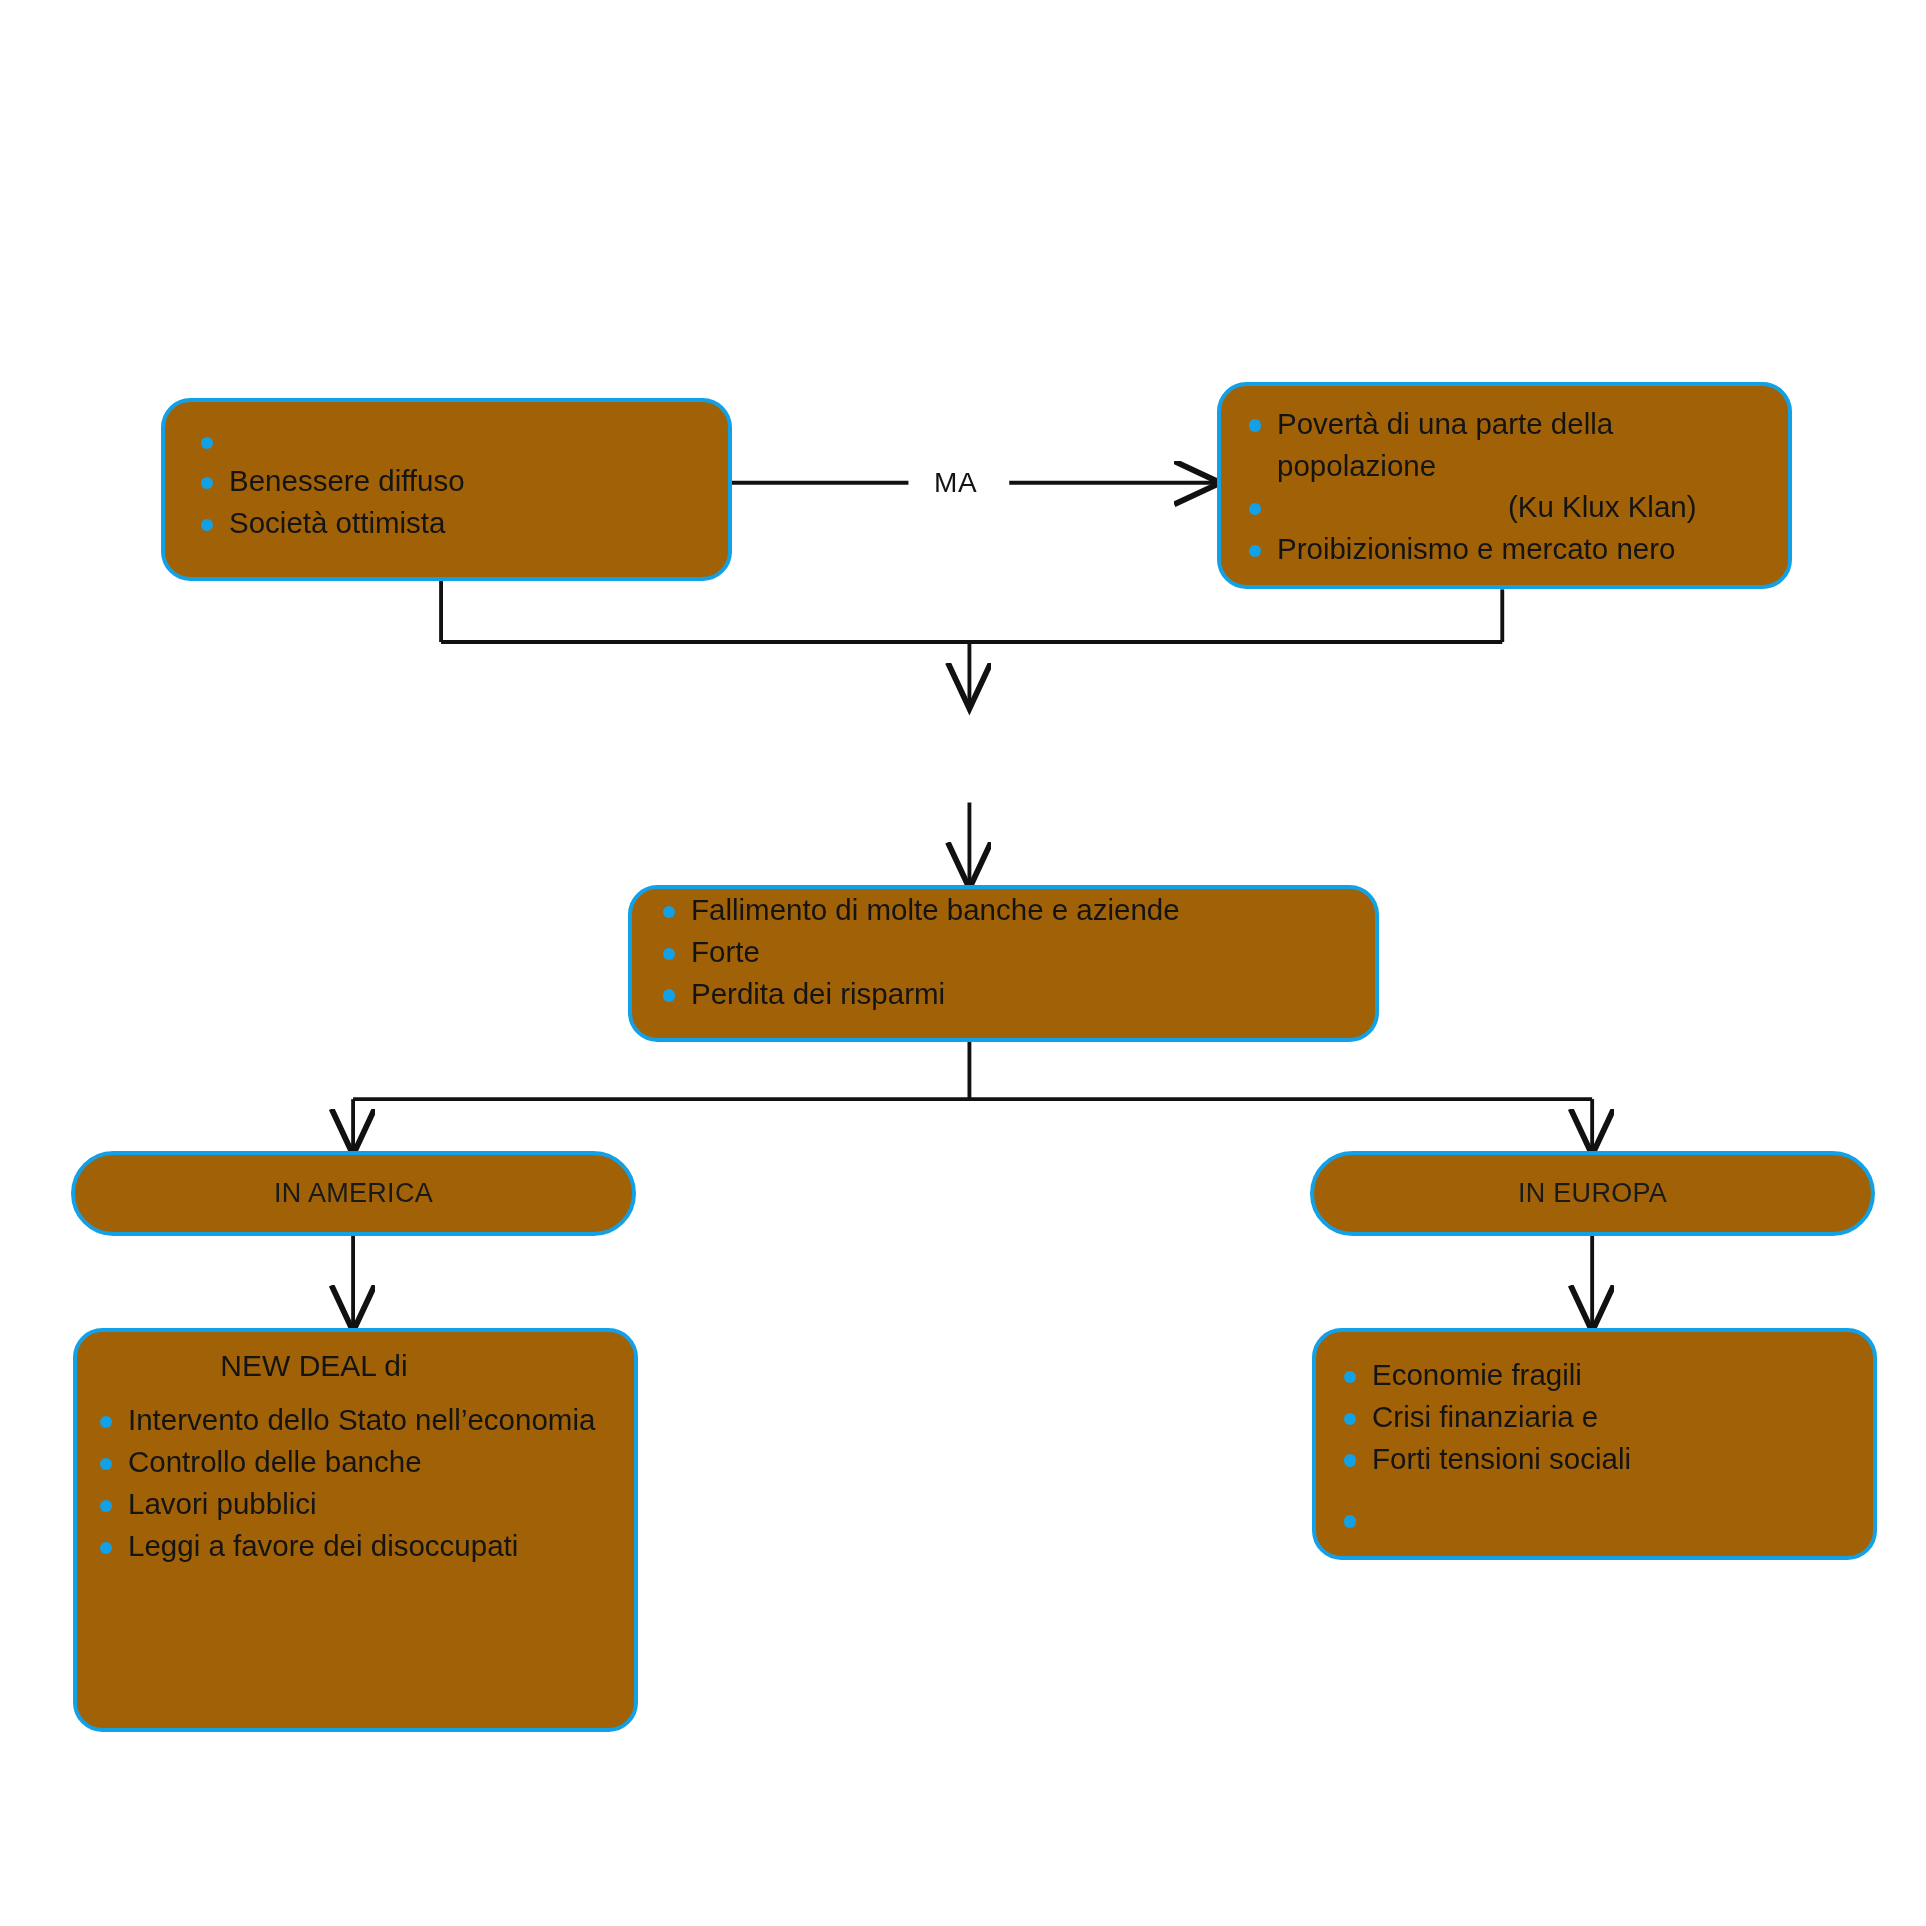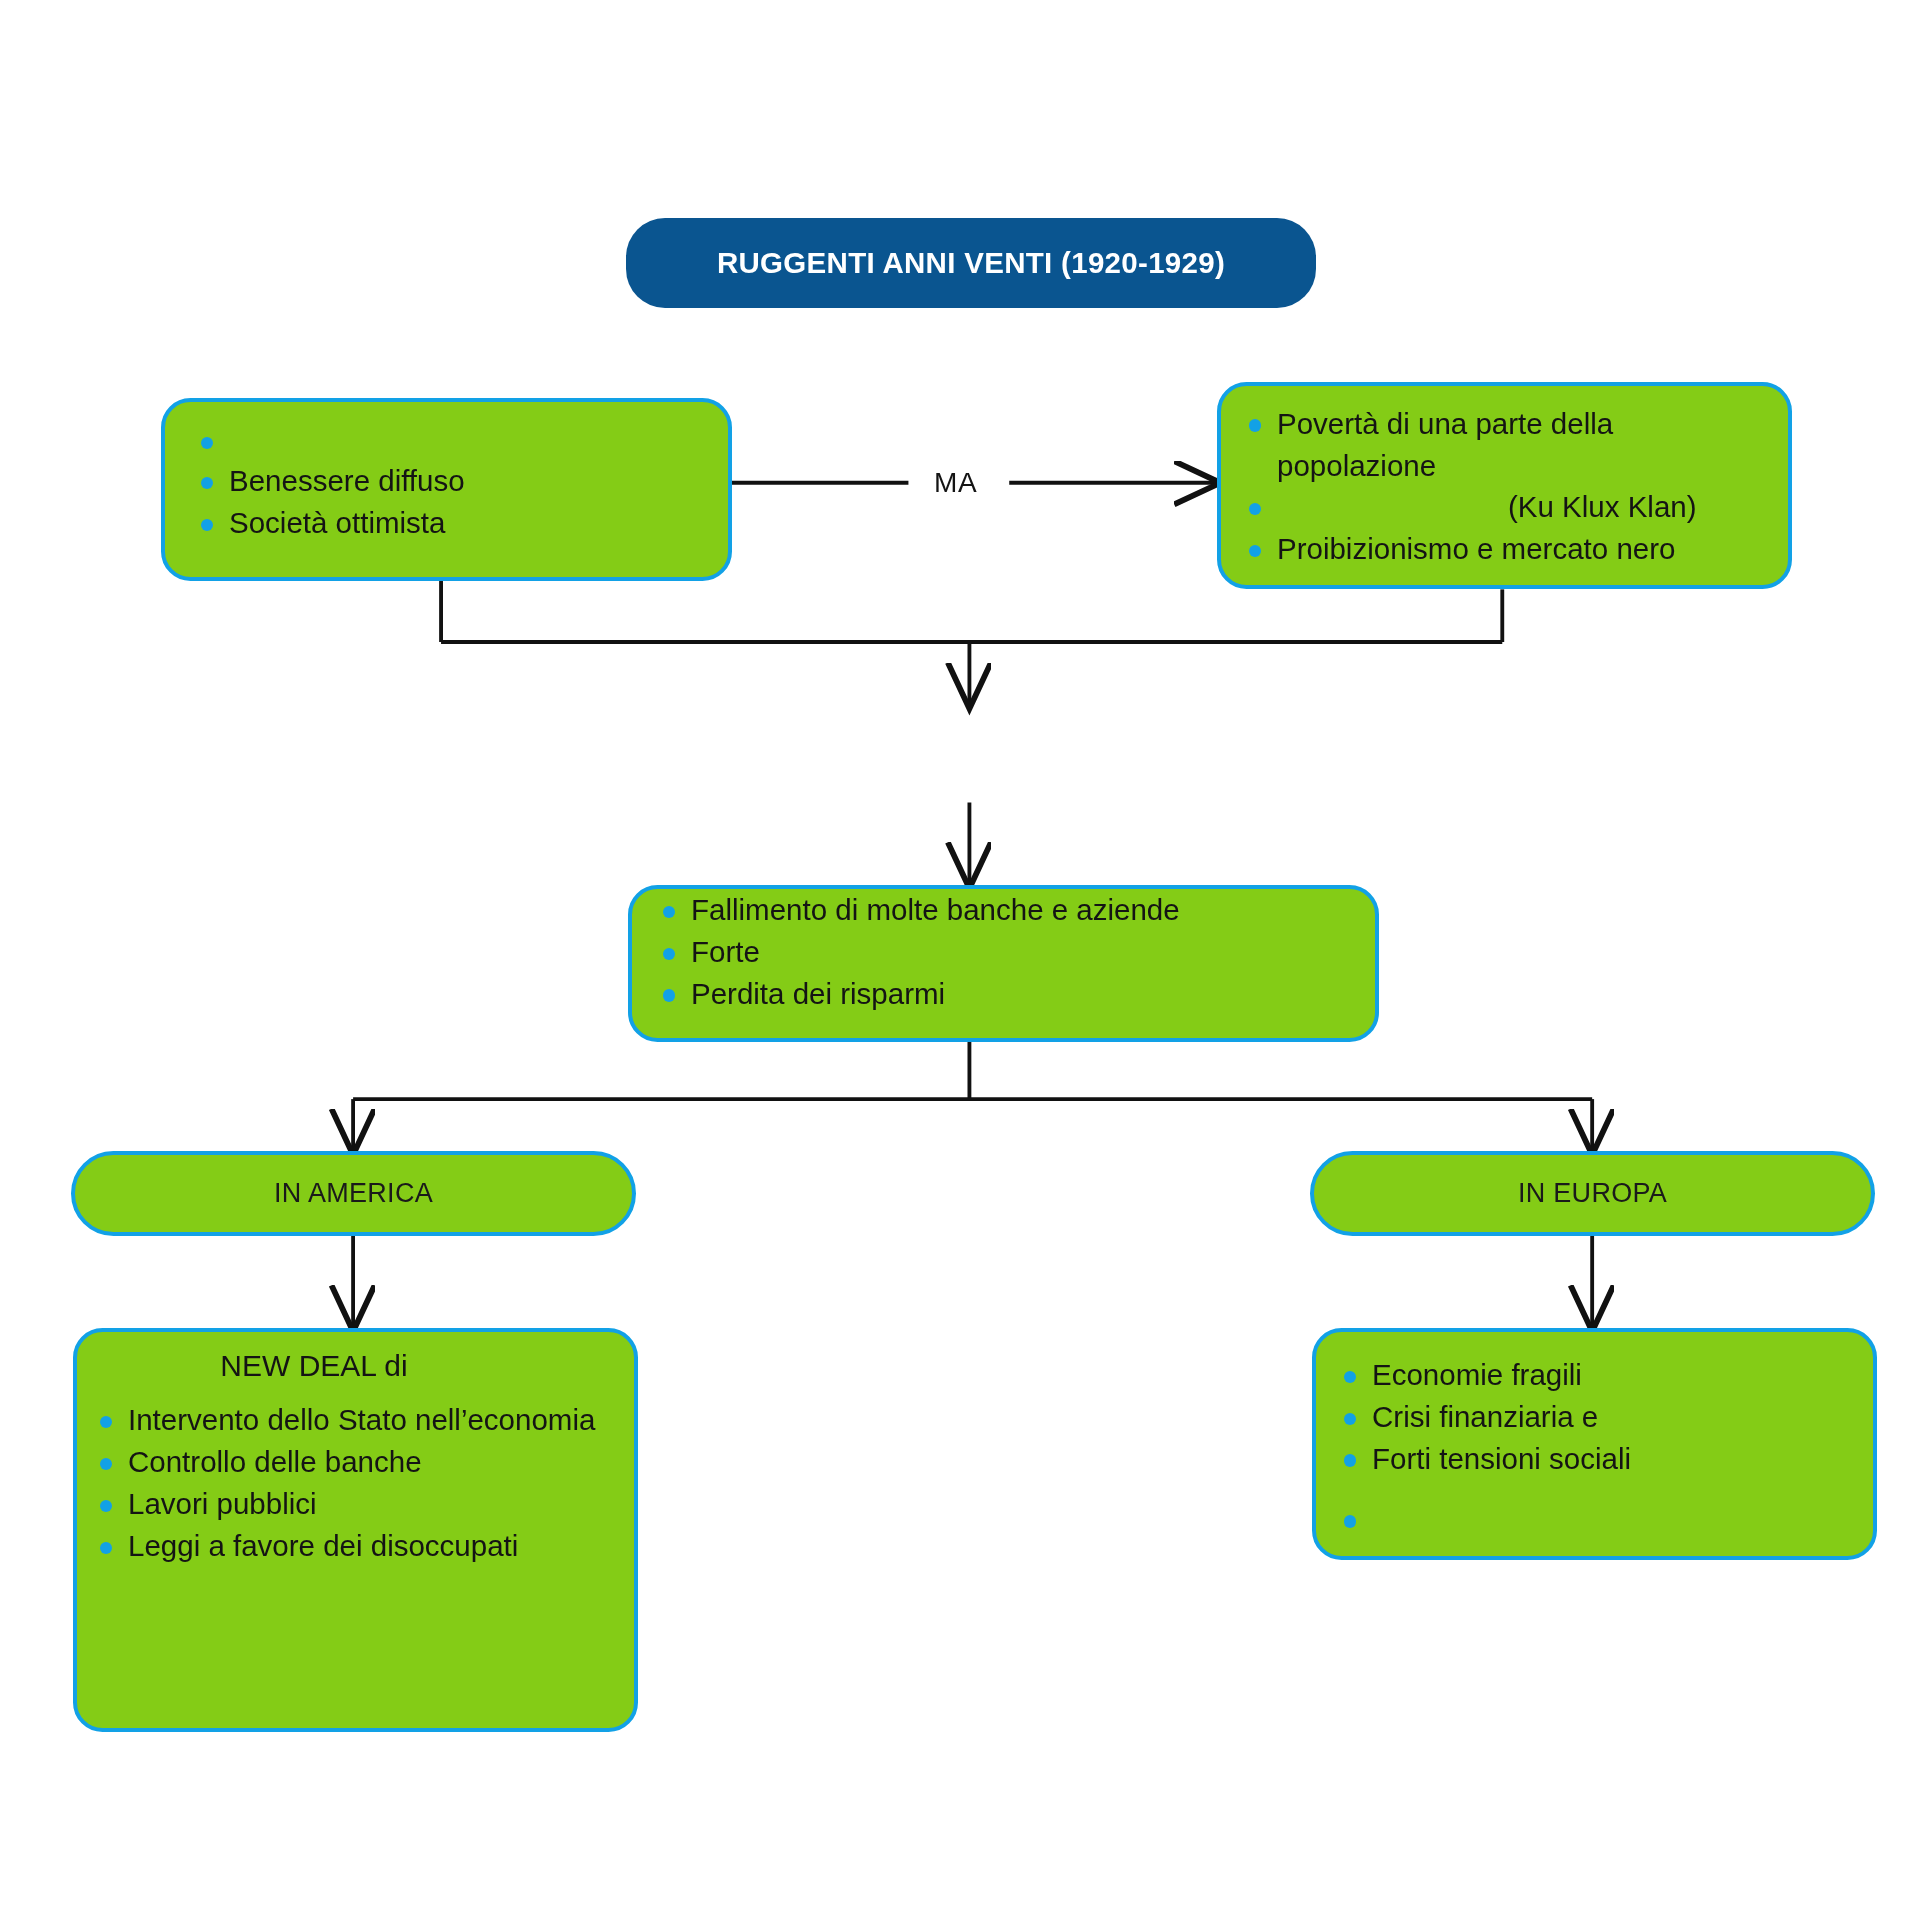--- a/index.html
+++ b/index.html
@@ -3,21 +3,21 @@
 <meta charset="utf-8">
 <style>
   html,body{margin:0;padding:0;background:#ffffff;}
   body{width:1926px;height:1926px;font-family:"Liberation Sans",sans-serif;}
   #stage{position:relative;width:1926px;height:1926px;overflow:hidden;background:#fff;}
 
   
   #wires{position:absolute;left:0;top:0;width:1926px;height:1926px;}
 
   
-  .node{position:absolute;box-sizing:border-box;background:#84cc16;}
+  .node{position:absolute;box-sizing:border-box;background:#a16207;}
   .node.dark{
     background:#0a5590;
     border-radius:39px;
     color:#ffffff;
     display:flex;
     flex-direction:column;
     justify-content:center;
   }
   .node.light{
     border:4.5px solid #12a1e6;
@@ -110,23 +110,20 @@
     <line x1="550" y1="1712" x2="2480" y2="1712" stroke="#111111" stroke-width="6"></line>
     <line x1="550" y1="1712" x2="550" y2="1793" stroke="#111111" stroke-width="6" marker-end="url(#arrow)"></line>
     <line x1="2480" y1="1712" x2="2480" y2="1793" stroke="#111111" stroke-width="6" marker-end="url(#arrow)"></line>
 
     <line x1="550" y1="1925" x2="550" y2="2068" stroke="#111111" stroke-width="6" marker-end="url(#arrow)"></line>
     <line x1="2480" y1="1925" x2="2480" y2="2068" stroke="#111111" stroke-width="6" marker-end="url(#arrow)"></line>
 
     <line x1="545" y1="2470" x2="545" y2="2590" stroke="#111111" stroke-width="6" marker-end="url(#arrow)"></line>
   </svg>
 
-  <div class="node dark" style="left:626px;top:218px;width:690px;height:90px;">
-    <div class="dark-line dark-title">RUGGENTI ANNI VENTI (1920-1929)</div>
-  </div>
 
   <div class="node light" style="left:161px;top:398px;width:571px;height:183px;padding:18px 27px;">
     <ul class="bullets">
       <li><span></span></li>
       <li><span>Benessere diffuso</span></li>
       <li><span>Società ottimista</span></li>
     </ul>
   </div>
 
   <div class="ma-label" style="left:934px;top:467px;">MA</div>

